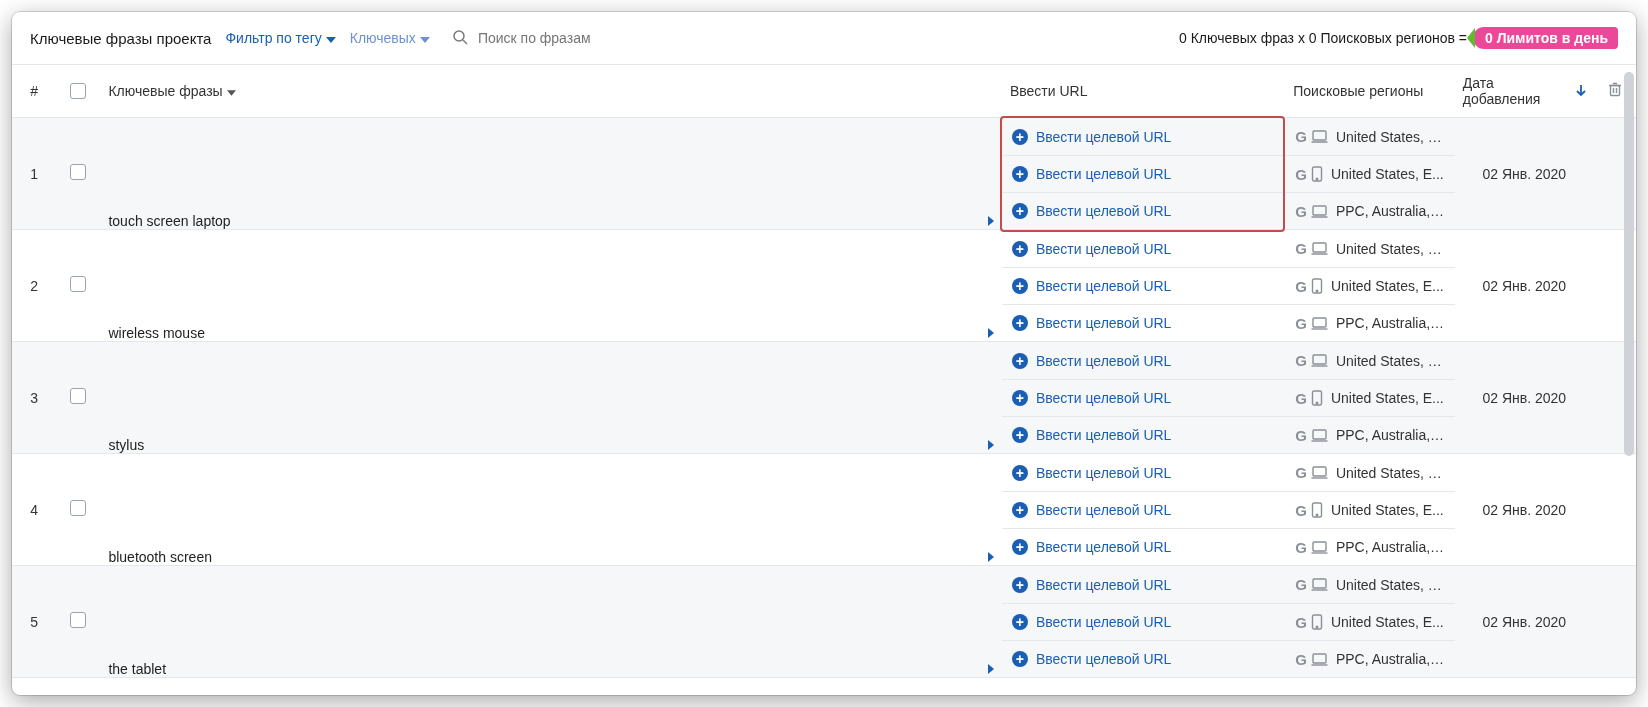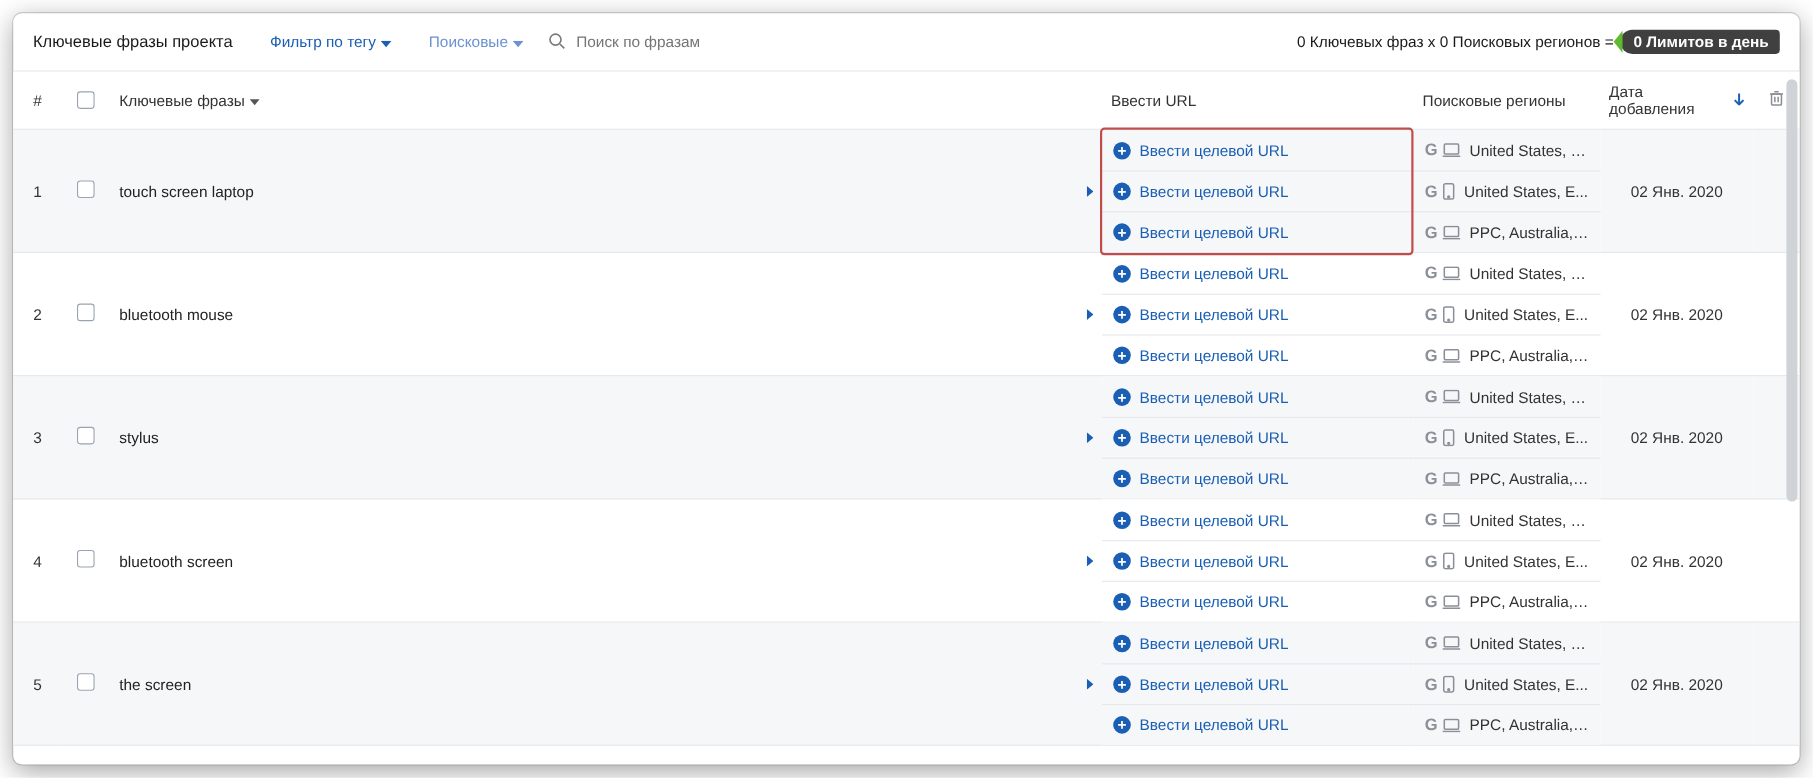--- a/index.html
+++ b/index.html
@@ -20,33 +20,33 @@
     overflow: hidden;
     position: relative;
   }
   .toolbar {
     display:flex;
     align-items:center;
     padding: 0 18px;
     height: 52px;
   }
   .toolbar .title { font-weight: 400; font-size: 15px; margin-right: 14px; color:#1a1a1a;}
-  .link-blue { color:#1a5fb4; font-size:14px; display:inline-flex; align-items:center; cursor:pointer;margin-left:20px; }
+  .link-blue { color:#1a5fb4; font-size:14px; display:inline-flex; align-items:center; cursor:pointer; }
   .link-blue.light { color:#6c92cf; }
   .caret-down { margin-left:4px; }
   .toolbar .sep { width: 14px; }
   .search-wrap { display:flex; align-items:center; color:#7a7a7a; margin-left: 22px; }
   .search-wrap svg { margin-right:8px; }
   .search-wrap input {
     border:none; outline:none; font-size:14px; color:#444; width:220px; background:transparent;
   }
   .spacer { flex:1; }
   .limits { display:flex; align-items:center; color:#1a1a1a; font-size:14px; }
   .limits .pill {
-    background:#404040; color:#fff; border-radius: 12px 4px 4px 12px; padding:3px 10px 3px 12px; margin-left:6px; font-weight:600;
+    background:#ec4899; color:#fff; border-radius: 12px 4px 4px 12px; padding:3px 10px 3px 12px; margin-left:6px; font-weight:600;
     position:relative;
   }
   .limits .pill::before{
     content:""; position:absolute; left:-6px; top:50%; transform:translateY(-50%);
     border-top:10px solid transparent; border-bottom:10px solid transparent; border-right:8px solid #5fba2e;
   }
 
   table { border-collapse: collapse; width:100%; table-layout: fixed;}
   th, td { text-align:left; vertical-align:middle; }
   thead th {
@@ -59,21 +59,21 @@
   tbody tr.zebra-a td.shade { background:#f6f7f8; }
   tbody tr.zebra-b td.shade { background:#ffffff; }
   tbody td { border-bottom:1px solid #e4e7eb; padding:0; }
 
   td.cell { padding: 8px; }
   td.idx { text-align:center; color:#333; }
   td.chkcell { text-align:center; }
   .cbx {
     width:16px; height:16px; border:1.5px solid #9aa4b1; border-radius:3px; display:inline-block; background:#fff;
   }
-  .phrase-inner { display:flex; align-items:center; height:100%; padding:0 8px;gap:16px;}
+  .phrase-inner { display:flex; align-items:flex-end; height:100%; padding:0 8px;gap:16px;}
   .phrase-inner .txt { flex:1; }
   .phrase-inner .arrow { color:#1a5fb4; }
 
   .stack { display:flex; flex-direction:column; }
   .stack .line {
     height:37px; display:flex; align-items:center; padding:0 10px; border-top:1px solid #e4e7eb;
   }
   .stack .line:first-child { border-top:none; }
 
   .url-link { color:#1a5fb4; display:inline-flex; align-items:center; gap:8px; cursor:pointer; }
@@ -109,21 +109,21 @@
     <div class="link-blue">
       <span>Фильтр по тегу</span>
       <span class="caret-down">
         <svg width="10" height="6" viewBox="0 0 10 6">
             <path d="M0 0l5 6 5-6z" fill="currentColor"></path>
           </svg>
       </span>
     </div>
     <div class="sep"></div>
     <div class="link-blue light">
-      <span>Поисковые</span>
+      <span>Ключевых</span>
       <span class="caret-down">
         <svg width="10" height="6" viewBox="0 0 10 6">
             <path d="M0 0l5 6 5-6z" fill="currentColor"></path>
           </svg>
       </span>
     </div>
     <div class="search-wrap">
       <span>
         <svg width="16" height="16" viewBox="0 0 16 16" fill="none" stroke="#7a7a7a" stroke-width="1.5">
           <circle cx="7" cy="7" r="5"></circle>
@@ -267,21 +267,21 @@
             </div>
           </td>
           <td class="cell date-cell shade">02 Янв. 2020</td>
           <td class="cell shade"></td>
         </tr>
         <tr class="zebra-b">
           <td class="cell idx shade">2</td>
           <td class="cell chkcell shade"><span class="cbx"></span></td>
           <td class="shade">
             <div class="phrase-inner" style="height:111px;">
-              <span class="txt">bluetooth mouse</span>
+              <span class="txt">wireless mouse</span>
               <span class="arrow"><svg width="6" height="10" viewBox="0 0 6 10">
                   <path d="M0 0l6 5-6 5z" fill="currentColor"></path>
                 </svg></span>
             </div>
           </td>
           <td class="url-col">
             <div class="stack">
               <div class="line " style="background:#ffffff;">
                 <span class="url-link">
                   <span class="plus-badge">+</span>
@@ -477,21 +477,21 @@
             </div>
           </td>
           <td class="cell date-cell shade">02 Янв. 2020</td>
           <td class="cell shade"></td>
         </tr>
         <tr class="zebra-a">
           <td class="cell idx shade">5</td>
           <td class="cell chkcell shade"><span class="cbx"></span></td>
           <td class="shade">
             <div class="phrase-inner" style="height:111px;">
-              <span class="txt">the screen</span>
+              <span class="txt">the tablet</span>
               <span class="arrow"><svg width="6" height="10" viewBox="0 0 6 10">
                   <path d="M0 0l6 5-6 5z" fill="currentColor"></path>
                 </svg></span>
             </div>
           </td>
           <td class="url-col">
             <div class="stack">
               <div class="line " style="background:#f6f7f8;">
                 <span class="url-link">
                   <span class="plus-badge">+</span>

